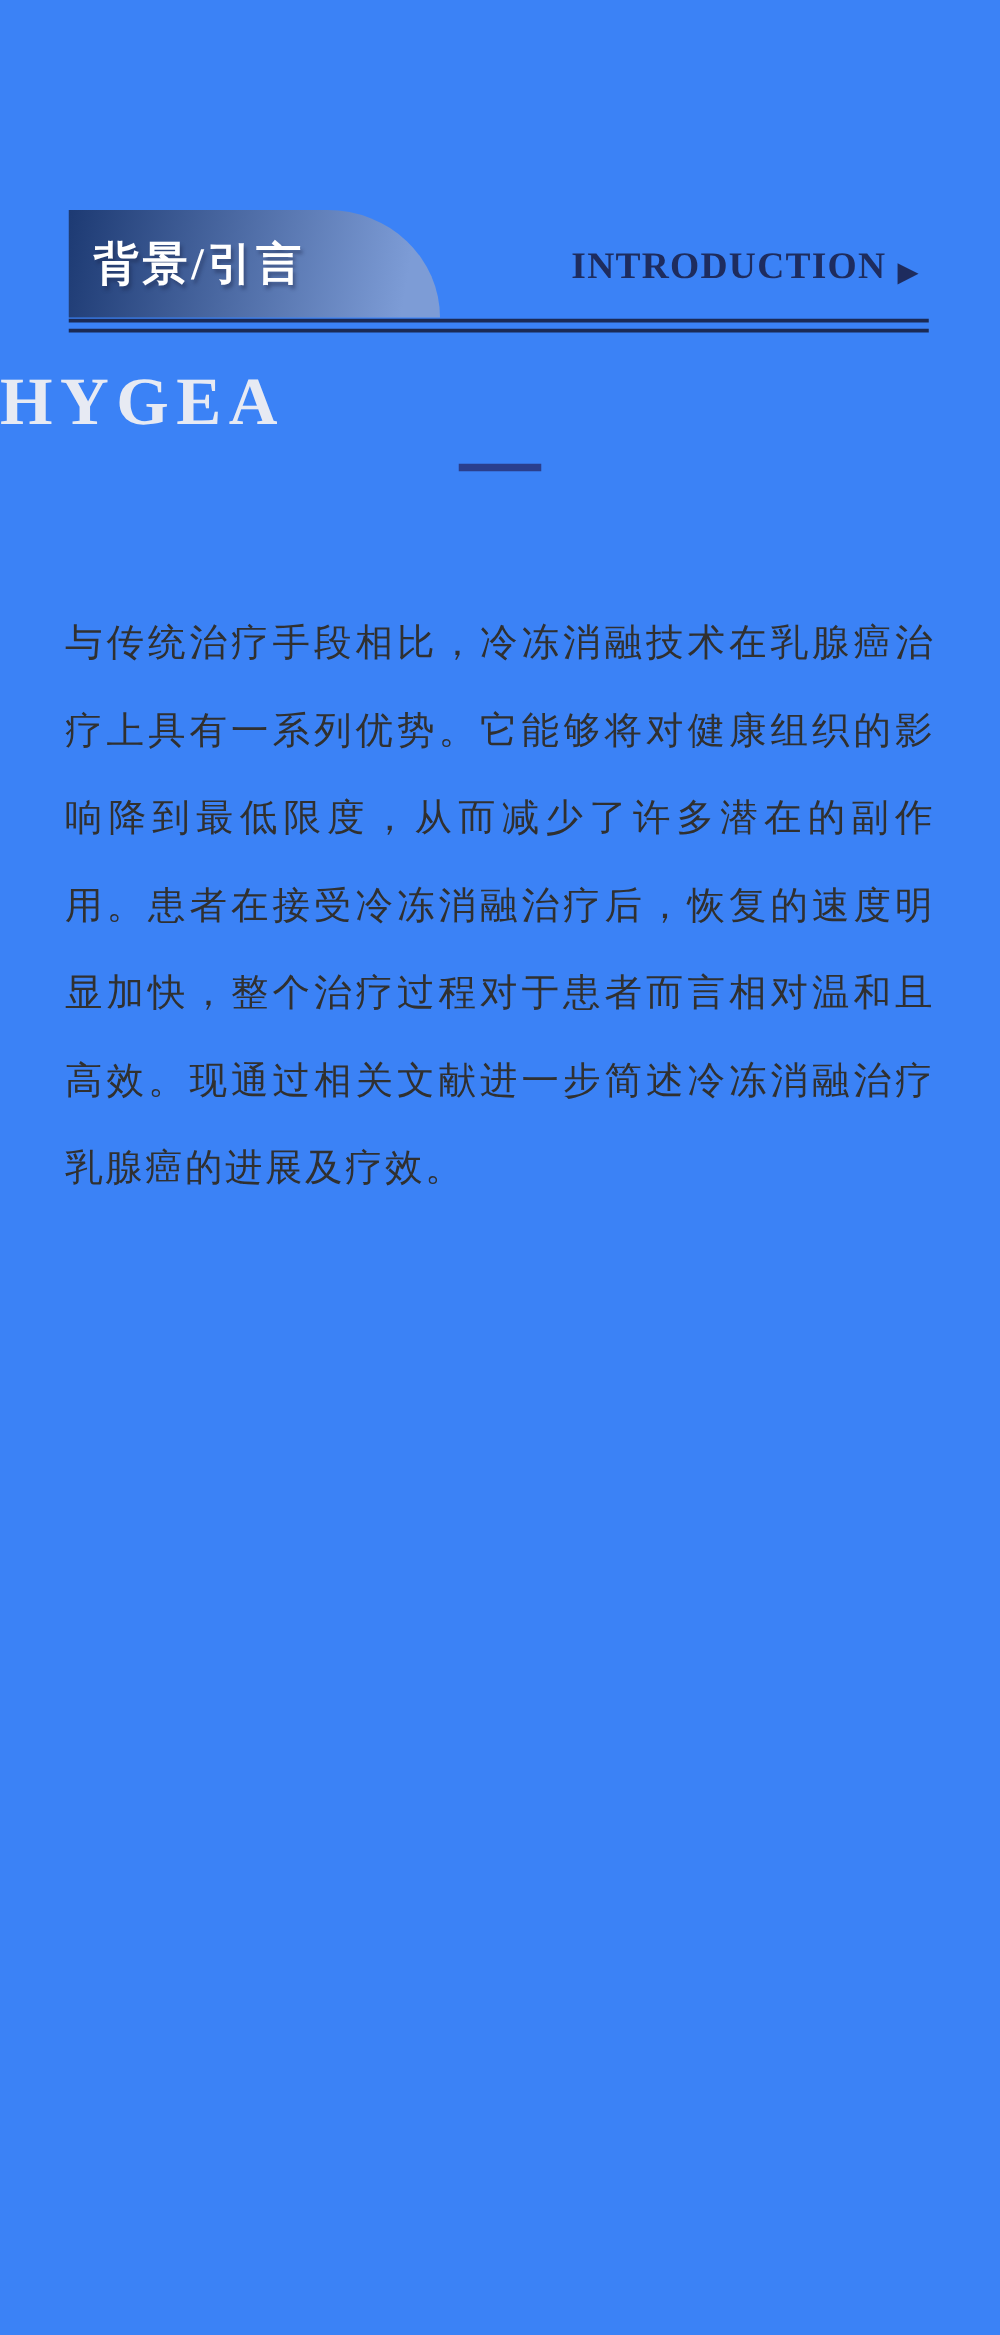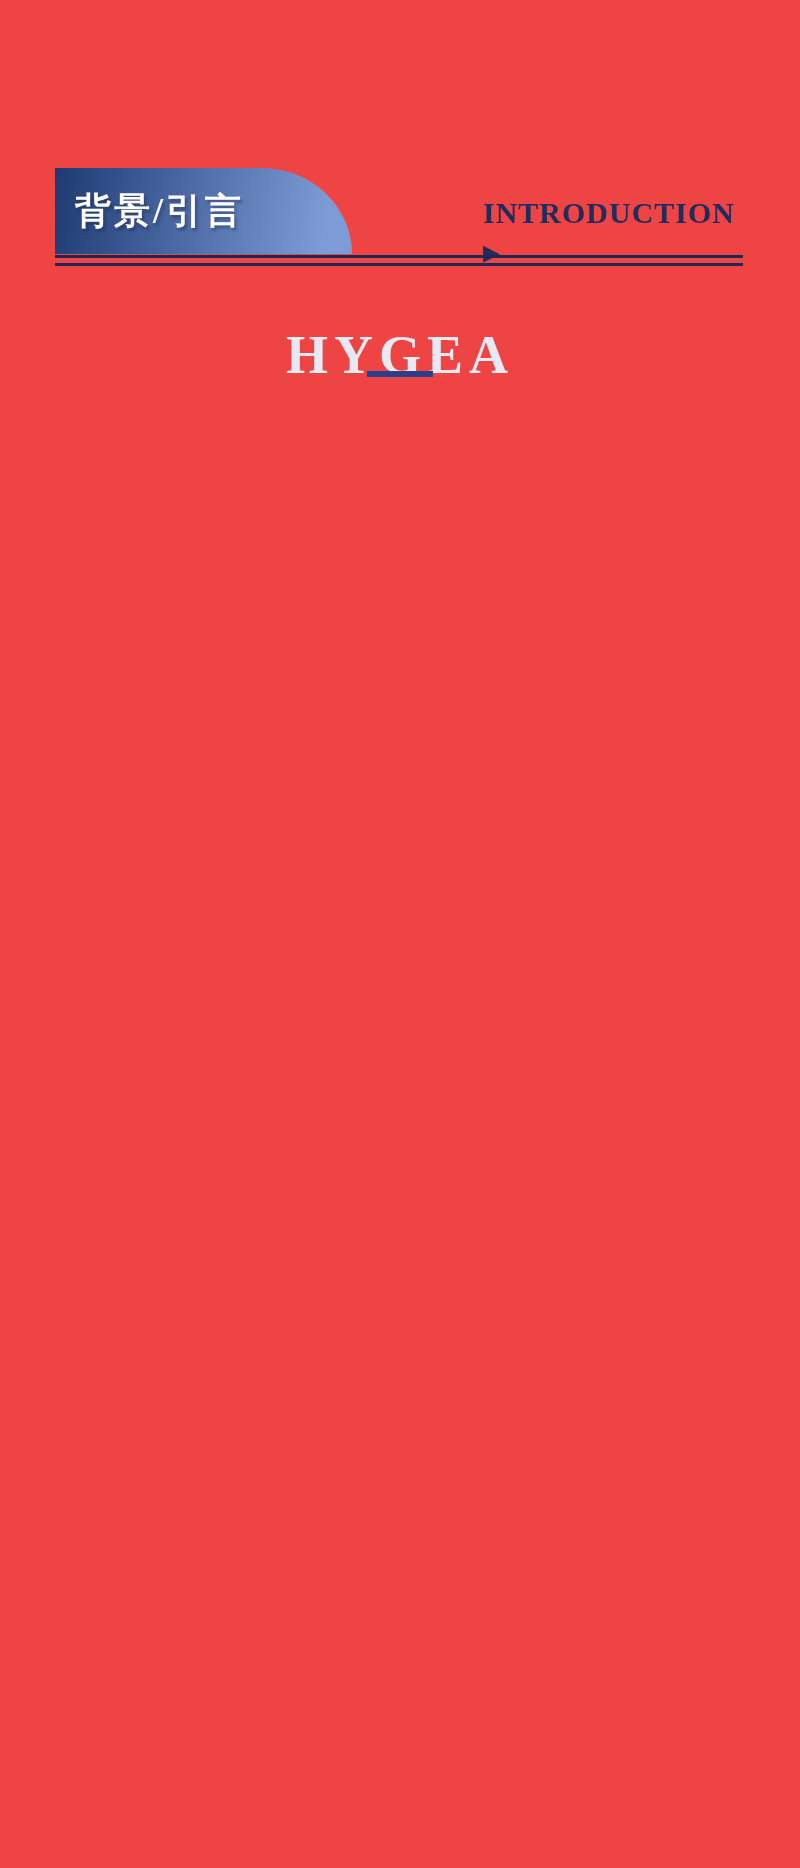--- a/index.html
+++ b/index.html
@@ -4,21 +4,21 @@
 <style>
   html, body {
     margin: 0;
     padding: 0;
     background: #ffffff;
   }
   .page {
     position: relative;
     width: 800px;
     height: 1868px;
-    background: #ef4444;
+    background: #3b82f6;
     overflow: hidden;
     font-family: "Liberation Sans", sans-serif;
   }
 
   
   .badge {
     position: absolute;
     left: 55px;
     top: 168px;
     width: 297px;
@@ -39,24 +39,23 @@
     color: #ffffff;
     letter-spacing: 3px;
     text-shadow: 2px 3px 3px rgba(25, 35, 70, 0.40);
     white-space: nowrap;
   }
   .intro {
     position: absolute;
     top: 196px;
     right: 65px;
     display: flex;
-    align-items: flex-start;
+    align-items: flex-end;
     gap: 9px;
     color: var(--intro-text, #1e2c5e);
-    flex-direction: column;
   }
   .intro-label {
     font-family: "Liberation Serif", "DejaVu Serif", serif;
     font-size: 30px;
     font-weight: bold;
     letter-spacing: 1px;
     white-space: nowrap;
   }
   .intro-arrow {
     font-family: "DejaVu Sans", sans-serif;
@@ -73,29 +72,27 @@
   }
   .rule-top    { top: 255px; }
   .rule-bottom { top: 263px; }
 
   
   .watermark {
     position: absolute;
     top: 294px;
     left: 0;
     width: 100%;
-    text-align: center;
     font-family: "Liberation Serif", "DejaVu Serif", serif;
     font-size: 54px;
     line-height: 54px;
     font-weight: bold;
     letter-spacing: 6px;
     color: var(--watermark, #e7eaf3);
     user-select: none;
-    margin-top: 34px;
   }
 
   
   .divider {
     position: absolute;
     top: 371px;
     left: 367px;
     width: 66px;
     height: 6px;
     background: var(--accent-divider, #2a3e8c);
@@ -135,15 +132,16 @@
 
     <div class="rule rule-top"></div>
     <div class="rule rule-bottom"></div>
   </header>
 
   <div class="watermark">HYGEA</div>
 
   <div class="divider"></div>
 
   <main class="article">
+    <p>与传统治疗手段相比，冷冻消融技术在乳腺癌治疗上具有一系列优势。它能够将对健康组织的影响降到最低限度，从而减少了许多潜在的副作用。患者在接受冷冻消融治疗后，恢复的速度明显加快，整个治疗过程对于患者而言相对温和且高效。现通过相关文献进一步简述冷冻消融治疗乳腺癌的进展及疗效。</p>
   </main>
 
 </div>
 
 </body></html>

